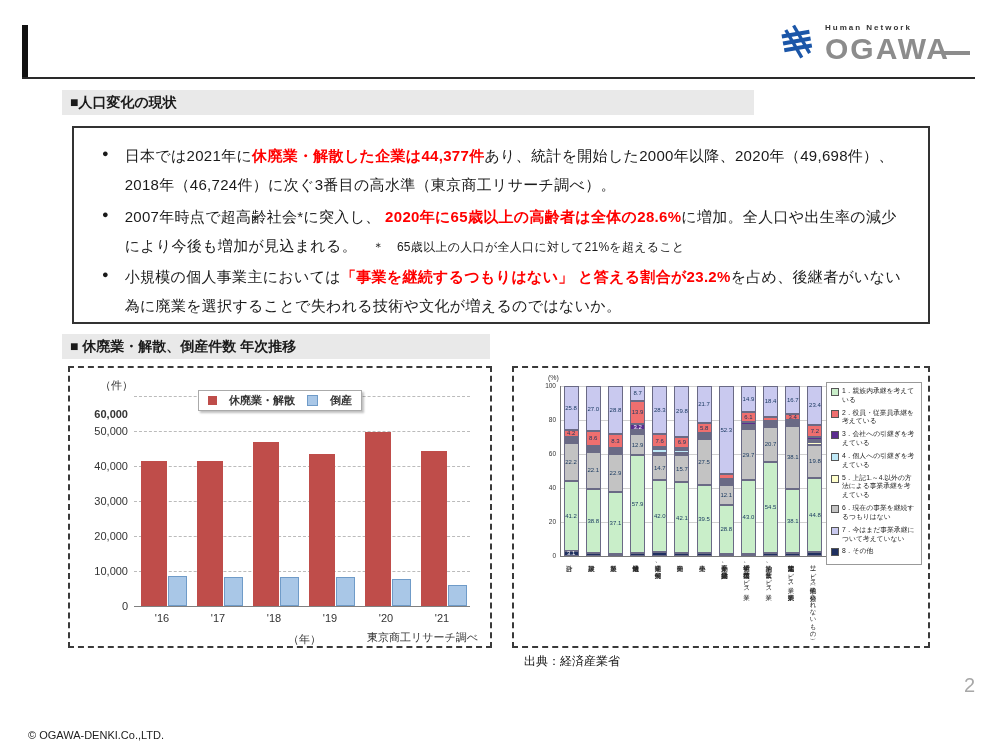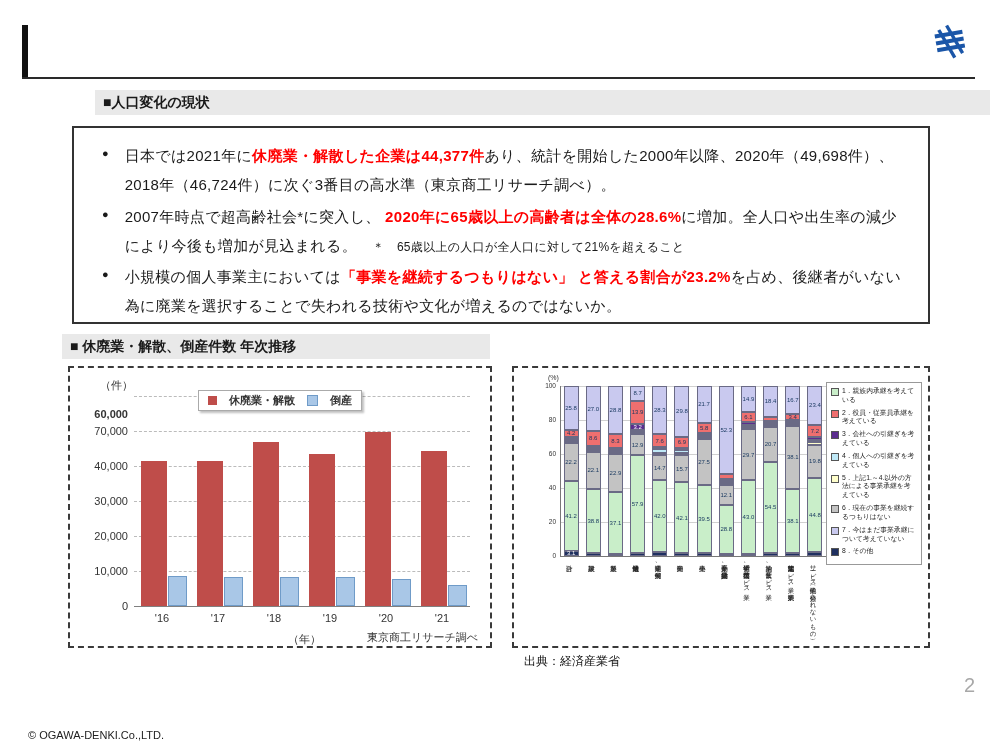--- a/index.html
+++ b/index.html
@@ -10,21 +10,21 @@
   .page-title{position:absolute;left:42px;top:34px;font-size:22px;font-weight:bold;letter-spacing:1px;}
   .header-rule{position:absolute;left:22px;top:77px;width:953px;height:2px;background:#2a2a2a;}
   .logo{position:absolute;right:30px;top:22px;display:flex;align-items:center;gap:8px;}
   .logo-text{display:flex;flex-direction:column;line-height:1;}
   .logo-tagline{font-size:8px;font-weight:bold;color:#333;letter-spacing:2px;margin-bottom:2px;}
   .logo-name{font-size:30px;font-weight:bold;color:#8c8c8c;letter-spacing:2px;display:flex;align-items:center;}
   .logo-name::after{content:"";display:inline-block;width:26px;height:4px;background:#8c8c8c;margin-left:-6px;margin-top:8px;}
   
   .sec-bar{position:absolute;background:#e9e9e9;font-size:14px;font-weight:bold;
            padding:4px 8px;box-sizing:border-box;height:25px;}
-  #sec-intro{left:62px;top:90px;width:895px;margin-left:33px;}
+  #sec-intro{left:62px;top:90px;width:692px;}
   #sec-left{left:62px;top:334px;width:428px;}
   #sec-right{left:512px;top:334px;width:418px;}
   
   .intro-box{position:absolute;left:72px;top:126px;width:858px;height:198px;border:2px solid #333;
              box-sizing:border-box;padding:13px 26px 0 20px;}
   .bullet-item{display:flex;margin-bottom:2px;}
   .bullet-marker{font-size:11px;margin:6px 16px 0 8px;}
   .bullet-text{font-size:15px;line-height:1.95;letter-spacing:.3px;}
   .run-r{color:#ff0000;font-weight:bold;}
   .run-s{font-size:12px;}
@@ -87,20 +87,24 @@
           <rect x="6" y="10" width="28" height="4"></rect>
           <rect x="6" y="17" width="28" height="4"></rect>
           <rect x="6" y="24" width="28" height="4"></rect>
           <g transform="rotate(70 20 20)" fill="#1b56a8">
             <rect x="4" y="13" width="32" height="3.4"></rect>
             <rect x="4" y="22" width="32" height="3.4"></rect>
           </g>
         </g>
       </svg>
     </span>
+    <span class="logo-text">
+      <span class="logo-tagline">Human Network</span>
+      <span class="logo-name">OGAWA</span>
+    </span>
   </div>
   <div class="header-rule"></div>
 
   <div class="sec-bar" id="sec-intro">■人口変化の現状</div>
   <div class="intro-box">
     <div id="bullet-list">
         <div class="bullet-item">
           <div class="bullet-marker">●</div>
           <div class="bullet-text"><span class="run-n">日本では2021年に</span><span class="run-r">休廃業・解散した企業は44,377件</span><span class="run-n">あり、統計を開始した2000年以降、2020年（49,698件）、2018年（46,724件）に次ぐ3番目の高水準（東京商工リサーチ調べ）。</span></div>
         </div>
@@ -115,21 +119,21 @@
       </div>
   </div>
 
   <div class="sec-bar" id="sec-left">■ 休廃業・解散、倒産件数 年次推移</div>
 
   <div class="dash-box" id="lc-box">
     <div class="lc" id="lc">
         <div class="lc-unit">（件）</div>
         <div class="lc-ylab" style="left:6px;top:40px;font-weight:bold;">60,000</div>
         <div class="lc-grid" style="left:64px;top:28px;width:336px;height:0;"></div>
-        <div class="lc-ylab" style="left:6px;top:57px;">70,000</div>
+        <div class="lc-ylab" style="left:6px;top:57px;">50,000</div>
         <div class="lc-grid" style="left:64px;top:63px;width:336px;height:0;"></div>
         <div class="lc-ylab" style="left:6px;top:92px;">40,000</div>
         <div class="lc-grid" style="left:64px;top:98px;width:336px;height:0;"></div>
         <div class="lc-ylab" style="left:6px;top:127px;">30,000</div>
         <div class="lc-grid" style="left:64px;top:133px;width:336px;height:0;"></div>
         <div class="lc-ylab" style="left:6px;top:162px;">20,000</div>
         <div class="lc-grid" style="left:64px;top:168px;width:336px;height:0;"></div>
         <div class="lc-ylab" style="left:6px;top:197px;">10,000</div>
         <div class="lc-grid" style="left:64px;top:203px;width:336px;height:0;"></div>
         <div class="lc-ylab" style="left:6px;top:232px;">0</div>

